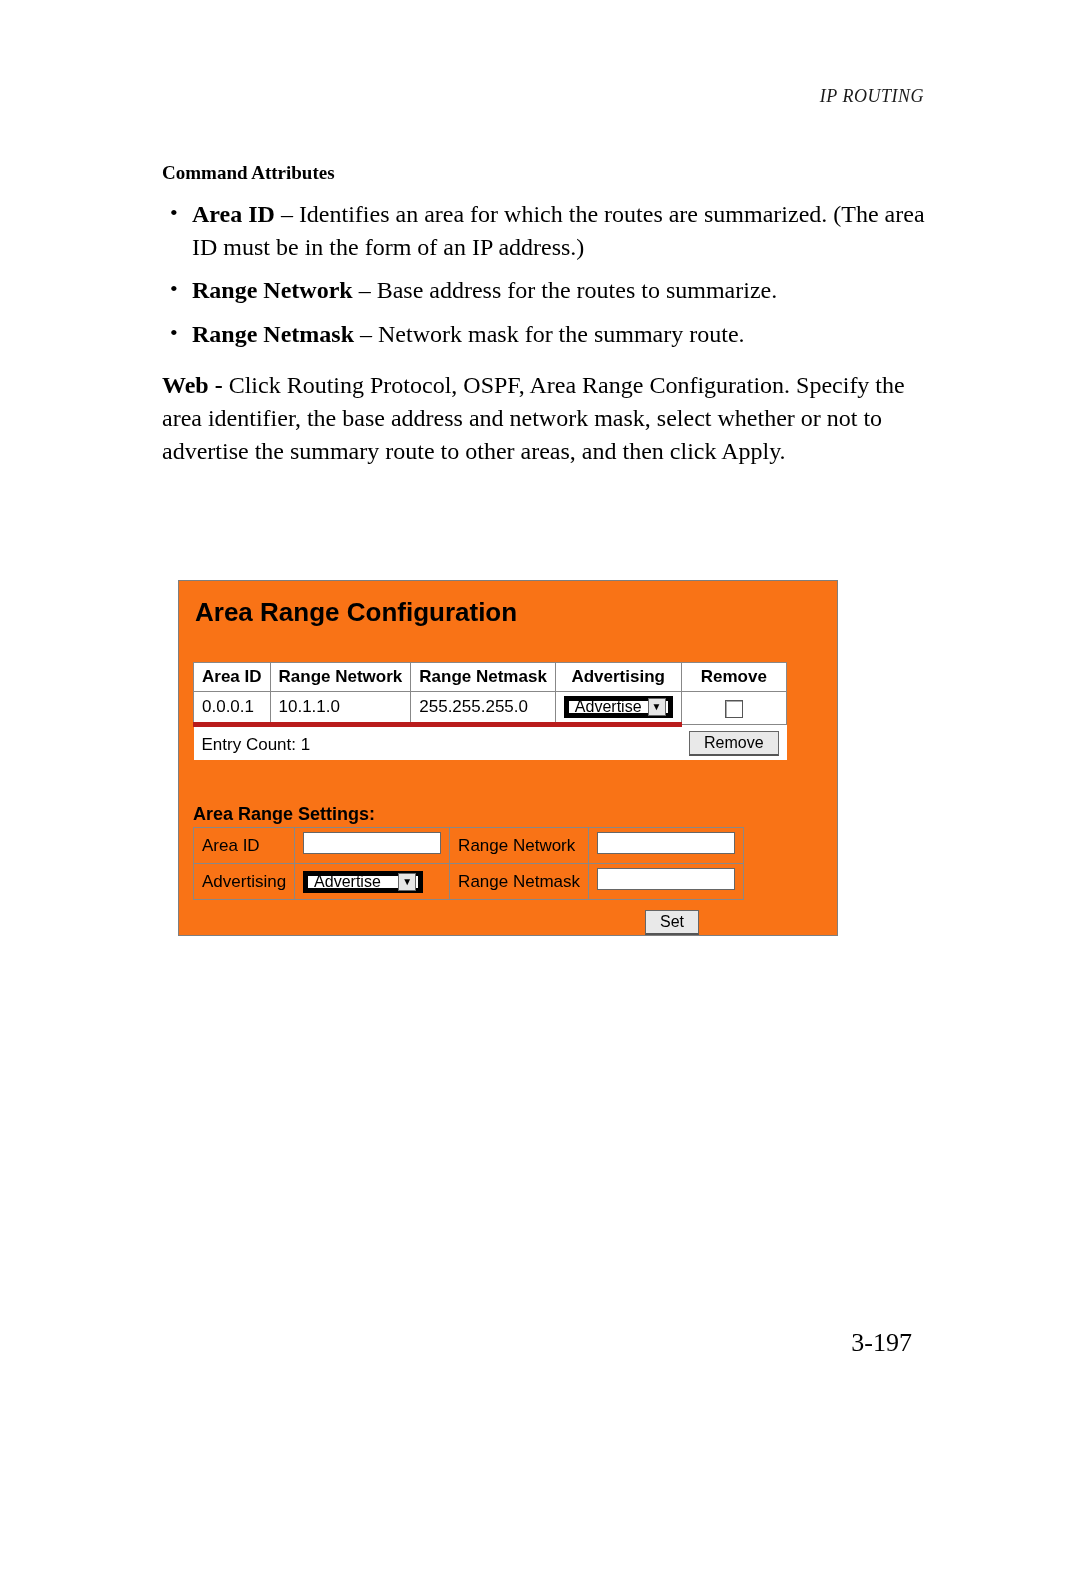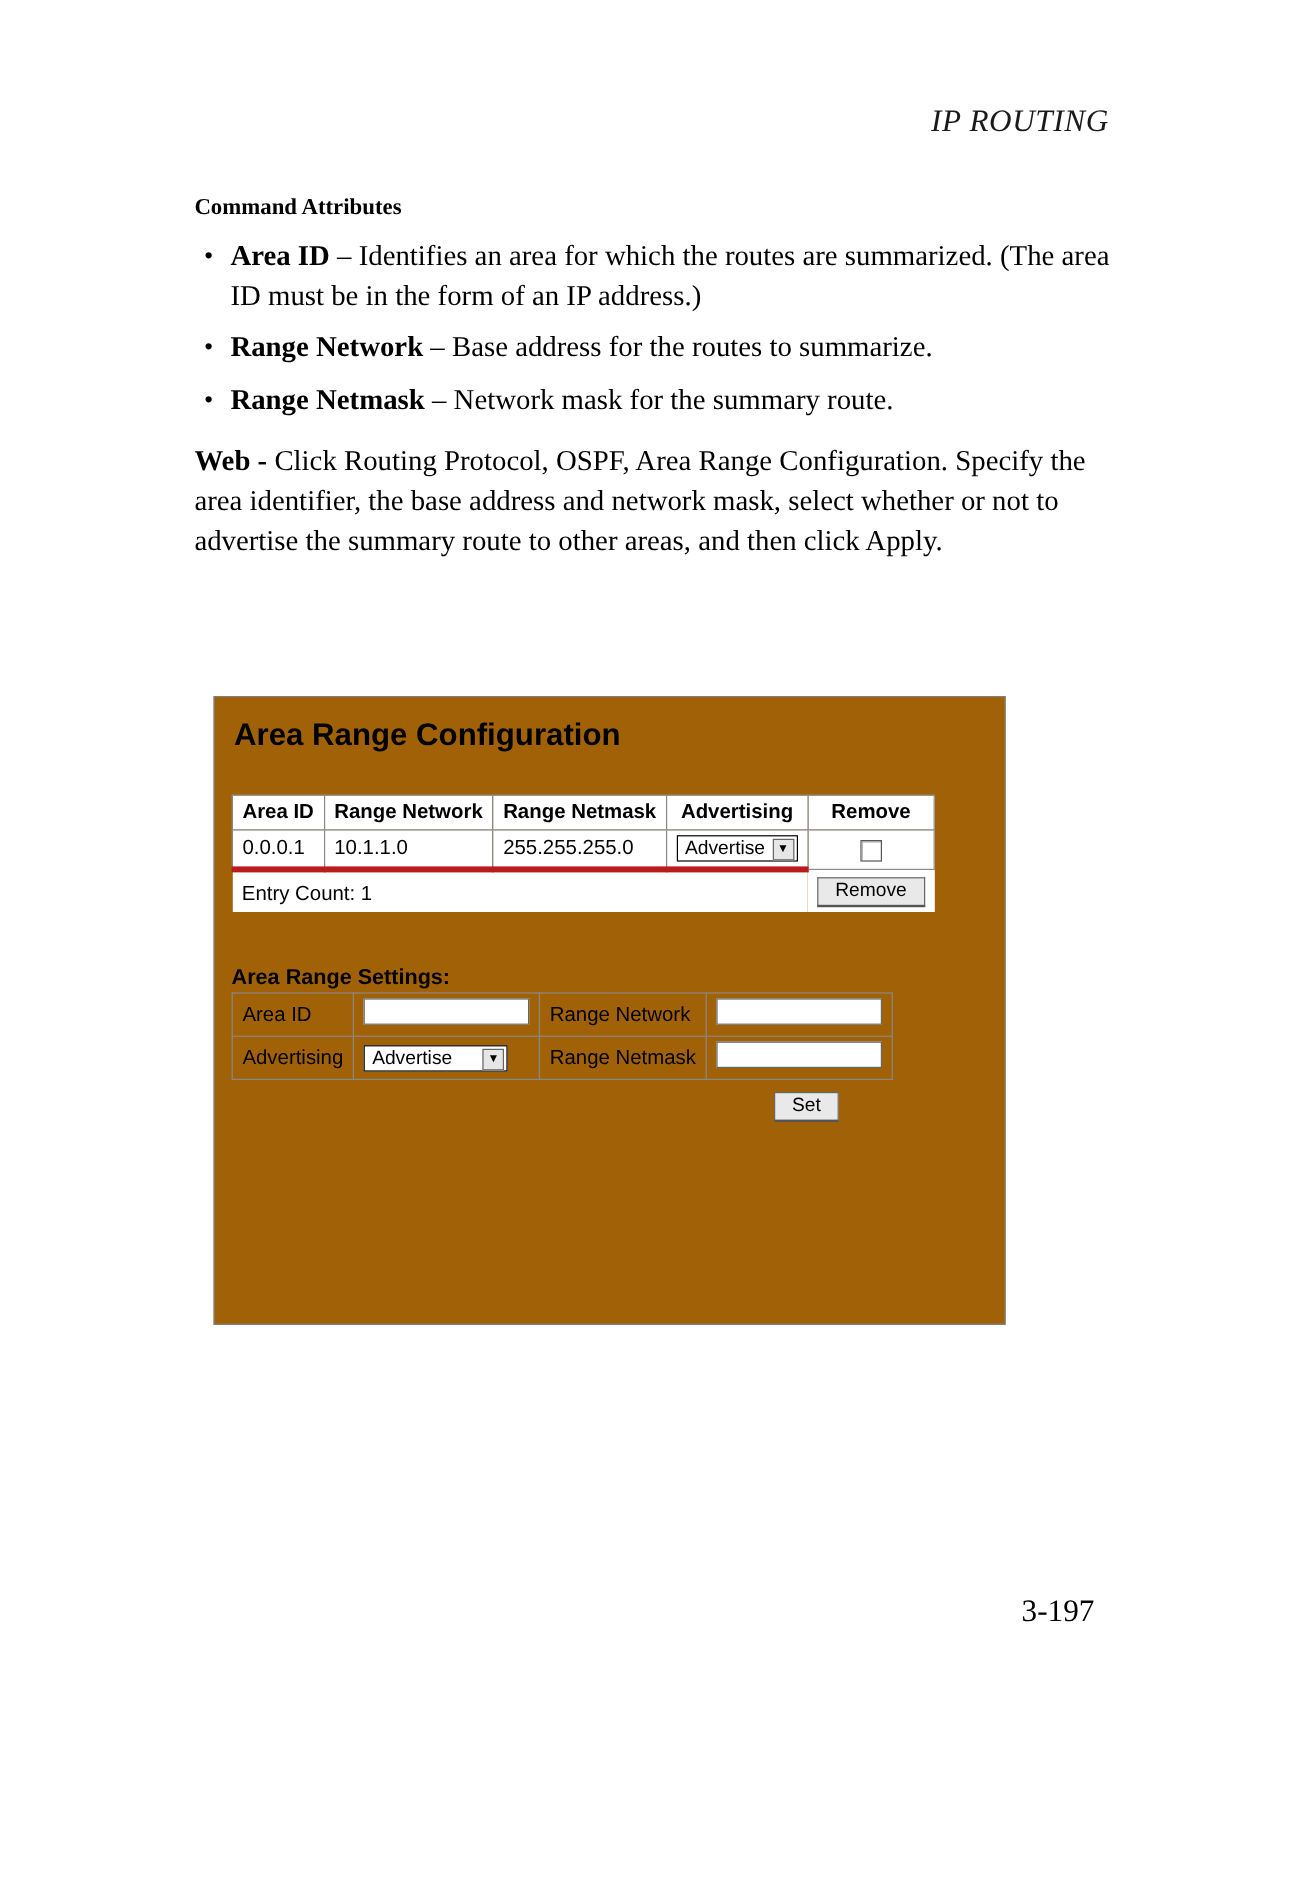--- a/index.html
+++ b/index.html
@@ -16,21 +16,21 @@
     position: relative;
     width: 1080px;
     height: 1570px;
   }
   .running-head {
     position: absolute;
     top: 86px;
     right: 156px;
     font-style: italic;
     font-family: Georgia, serif;
-    font-size: 26px;
+    font-size: 18px;
     color: #1a1a1a;
   }
   .running-head .sc {
     font-variant: small-caps;
     letter-spacing: 0.5px;
   }
   .body {
     position: absolute;
     top: 160px;
     left: 162px;
@@ -62,24 +62,24 @@
   }
   .term { font-weight: bold; }
   p.para { margin: 0 0 18px 0; }
   p.para .lead { font-weight: bold; }
   
   .shot {
     position: absolute;
     top: 580px;
     left: 178px;
     width: 660px;
-    height: 524px;
+    height: 356px;
     border: 1px solid #7f7f7f;
     box-sizing: border-box;
-    background: #a16207;
+    background: #f97316;
     font-family: Arial, Helvetica, sans-serif;
     color: #000;
     font-size: 18px;
   }
   .shot-inner {
     padding: 12px 14px 10px 14px;
   }
   .shot-title {
     font-weight: bold;
     font-size: 26px;
@@ -108,22 +108,22 @@
   }
   table.entries .footrow td {
     border-left: none;
     border-right: none;
     border-bottom: none;
     padding-top: 6px;
   }
   table.entries .footrow td:first-child { border-left: none; }
   .sel {
     display: inline-flex;
-    align-items: flex-end;
-    border: 1px solid #000000;
+    align-items: center;
+    border: 5px solid #000000;
     background: #fff;
     height: 22px;
     padding: 0 2px 0 6px;
     font-size: 16px;
     box-sizing: border-box;
   }
   .sel .chev {
     border: 1px solid #666;
     background: #e6e6e6;
     width: 16px;

